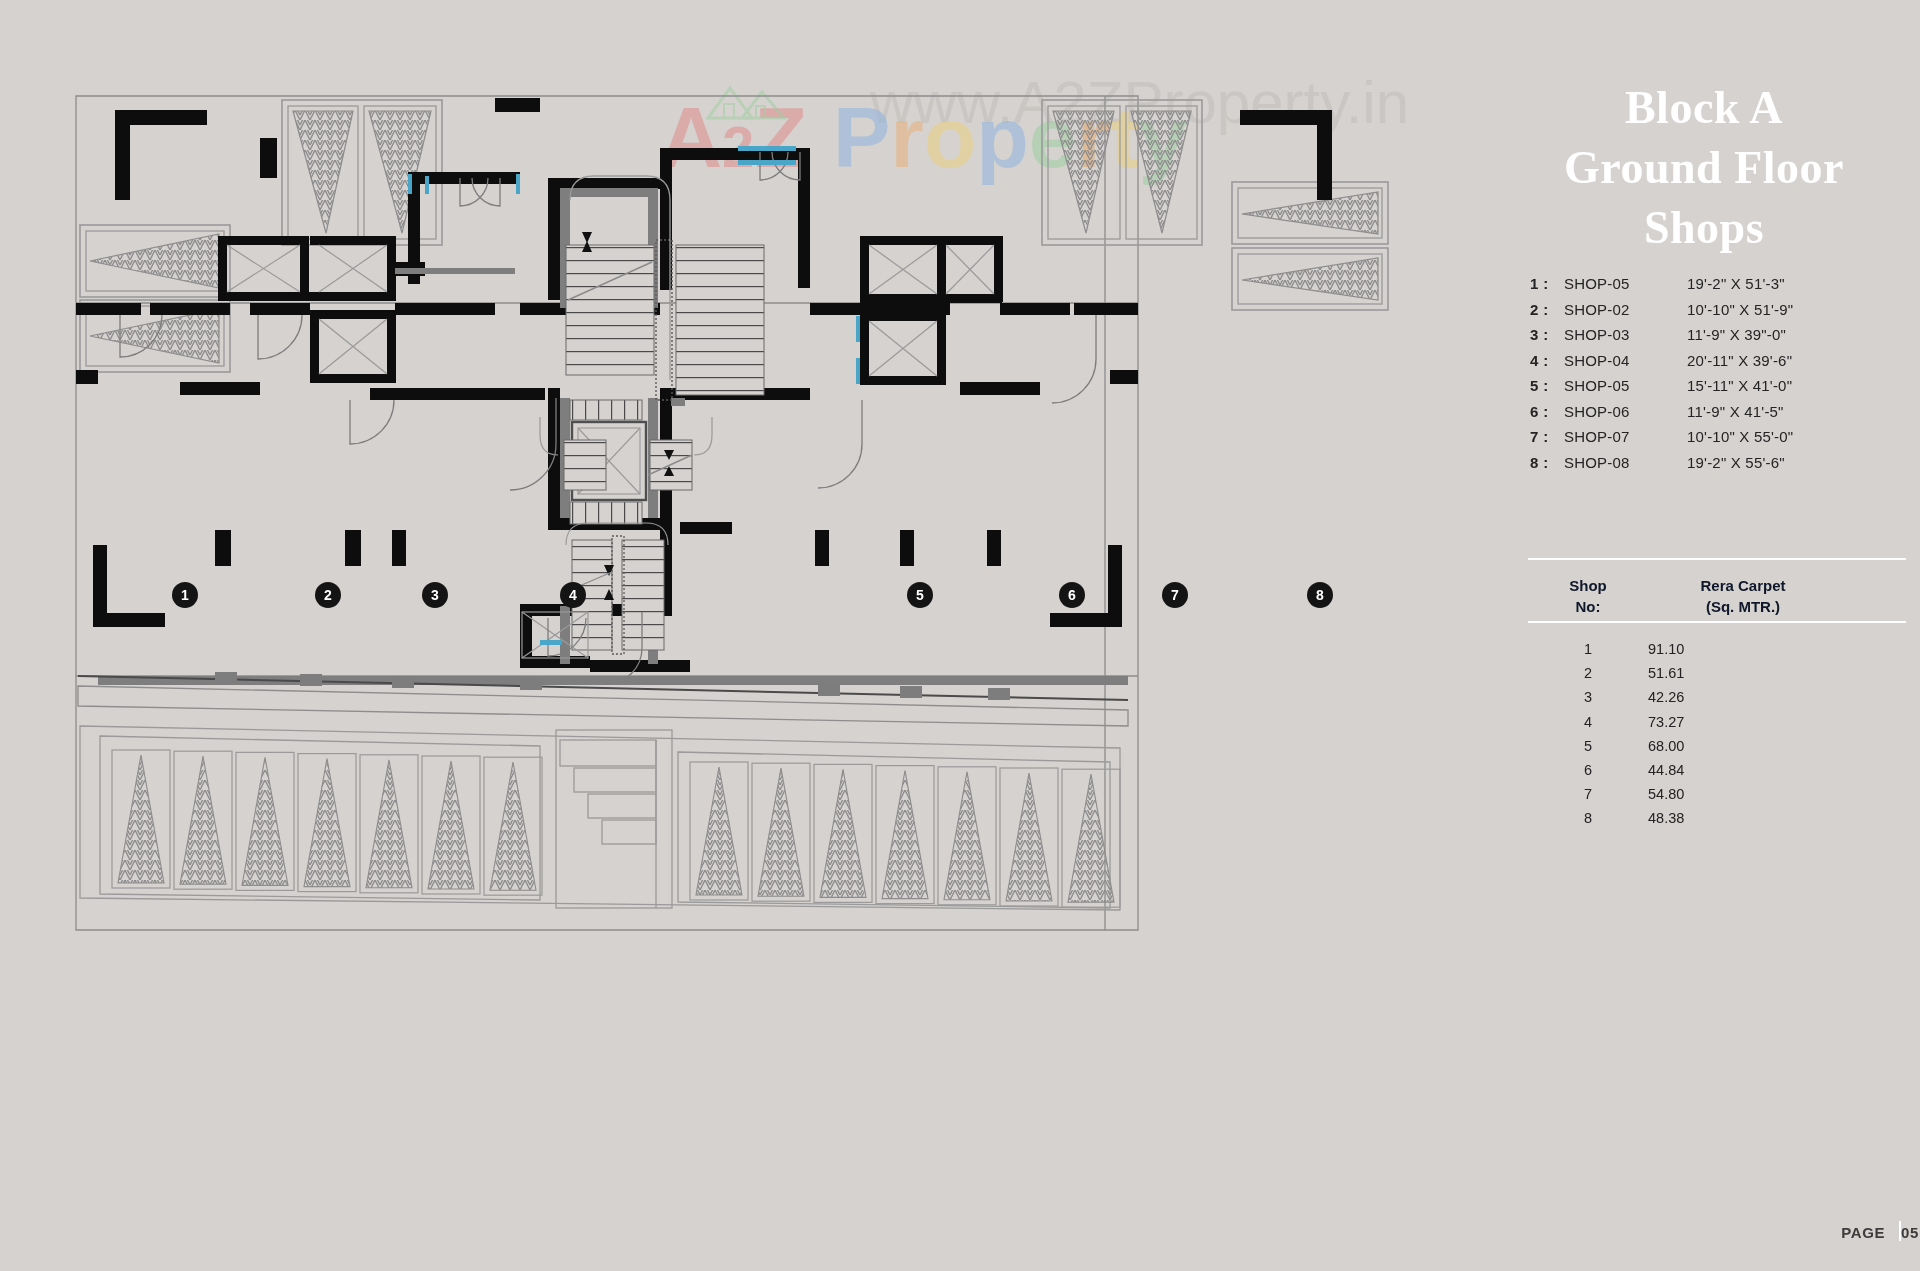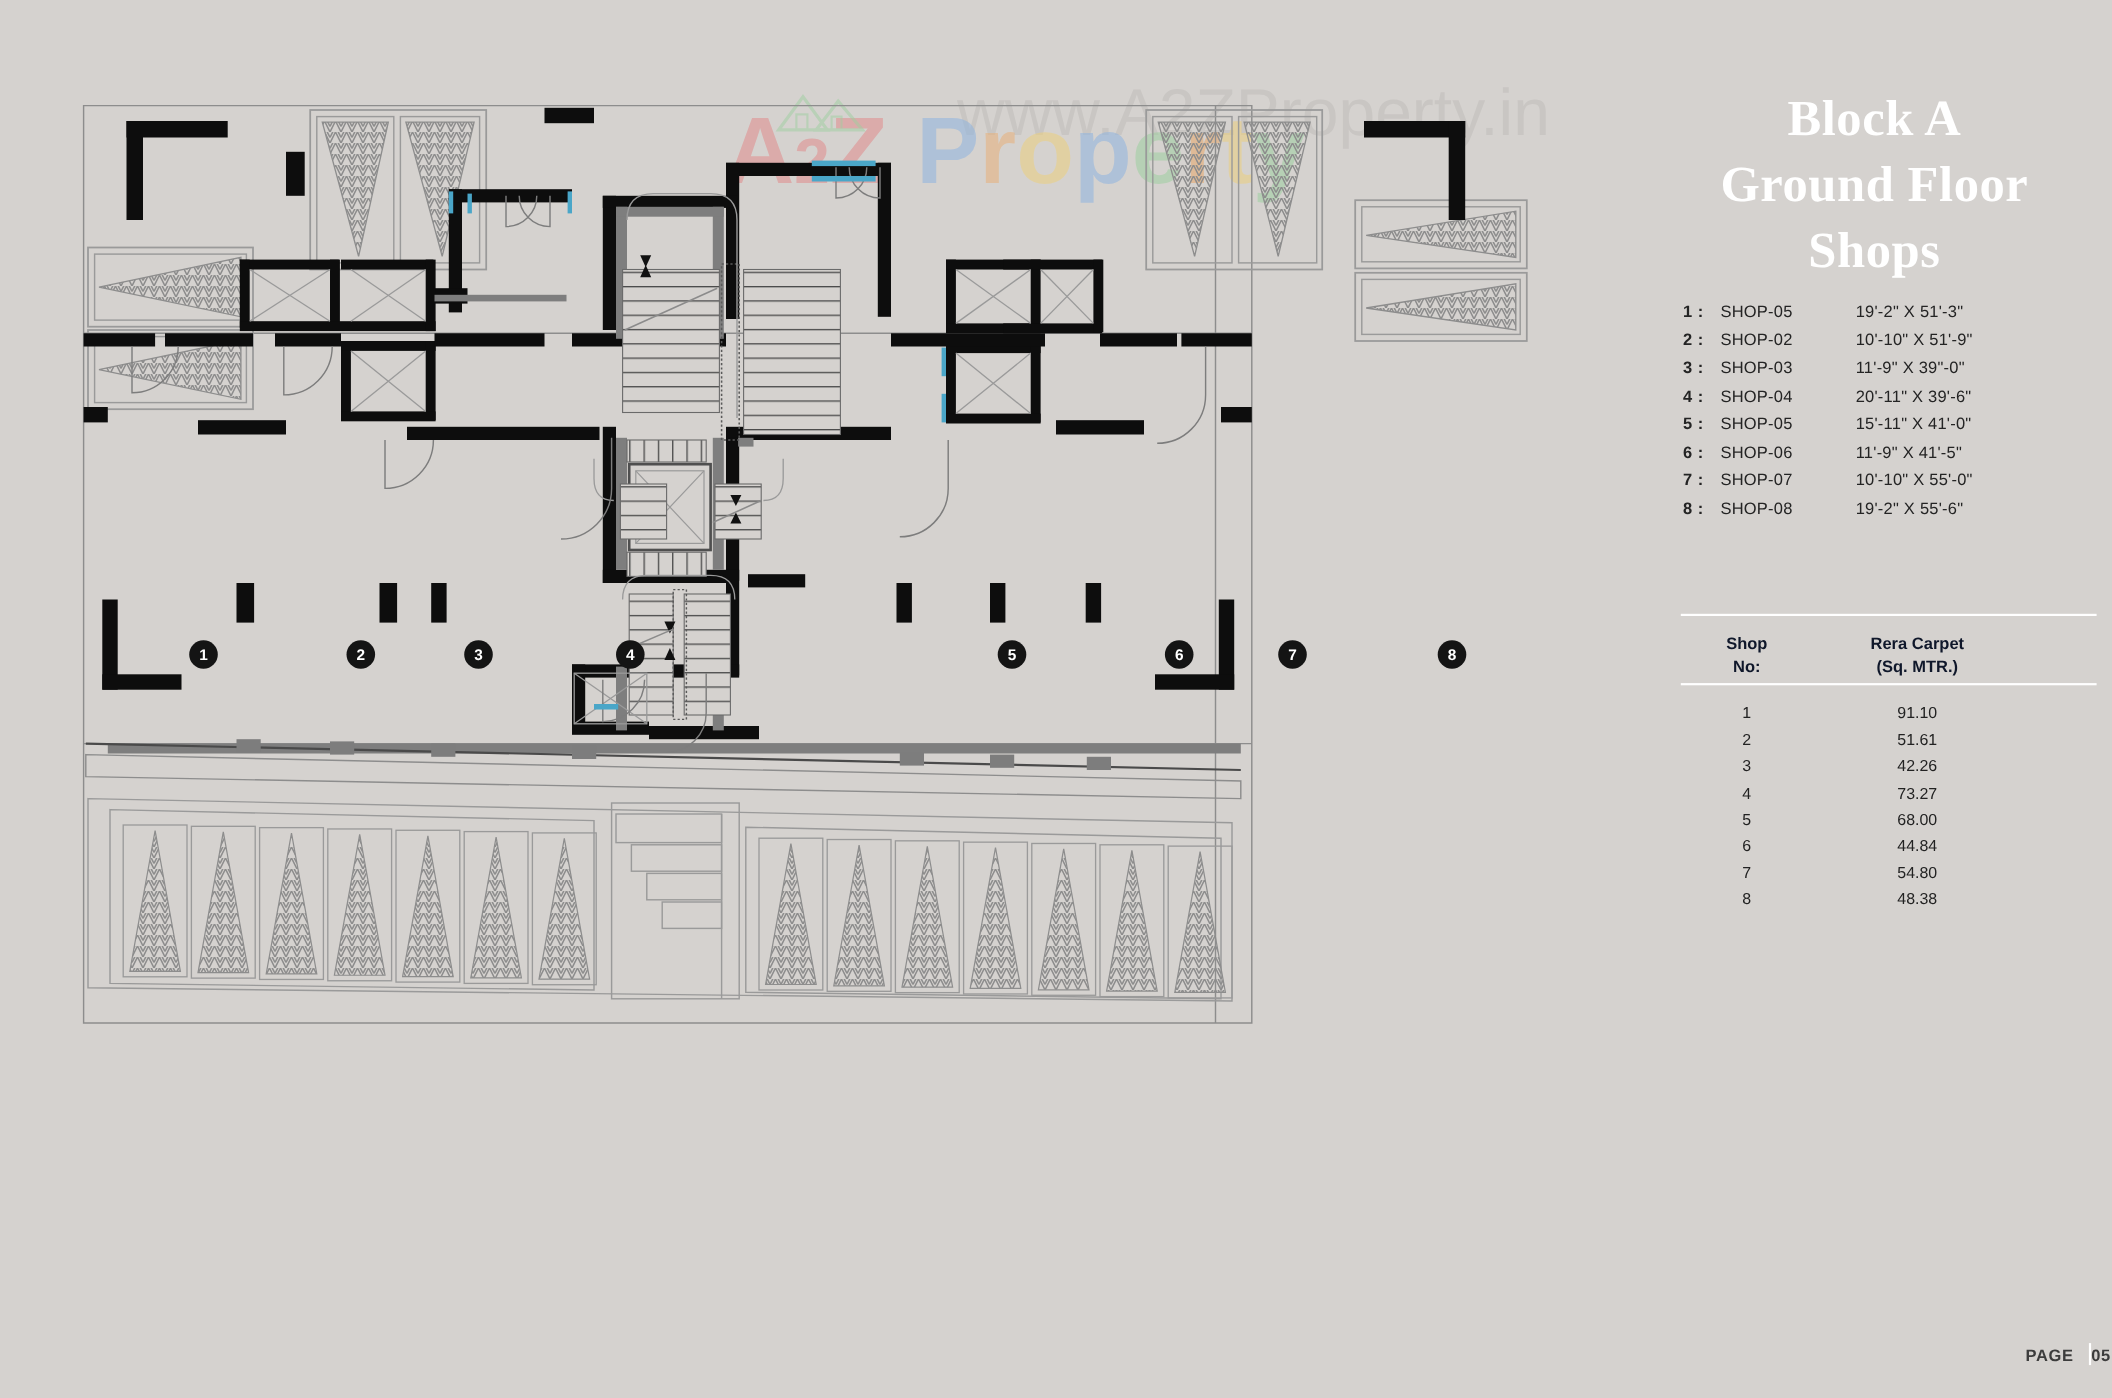--- a/index.html
+++ b/index.html
@@ -68,21 +68,21 @@
   #carpet-table .rule{height:2px;background:#ffffff;}
   #carpet-table .rule.top{margin-bottom:15px;}
   #carpet-table .rule.mid{margin-top:4px;margin-bottom:14px;}
   .ct-head{display:flex;justify-content:flex-start;}
   .ct-head .h-col{font-size:15px;font-weight:700;color:#0f172a;text-align:center;line-height:21px;}
   .h-shop{width:120px;}
   .h-rera{width:190px;}
   .ct-body{margin-top:12px;}
   .ct-row{display:flex;font-size:14.5px;color:#222;line-height:24.2px;}
   .ct-row .c-no{width:120px;text-align:center;}
-  .ct-row .c-val{width:190px;text-align:center;}
+  .ct-row .c-val{width:190px;text-align:left;}
 
   #footer{
     position:absolute;right:25px;bottom:30px;
     display:flex;align-items:flex-end;font-size:15px;font-weight:700;color:#3c3c3c;letter-spacing:.6px;
   }
   #footer .pg-label{padding-right:14px;}
   #footer .pg-div{width:2px;height:20px;background:#ffffff;}
   #footer .pg-num{}
 </style>
 </head>

